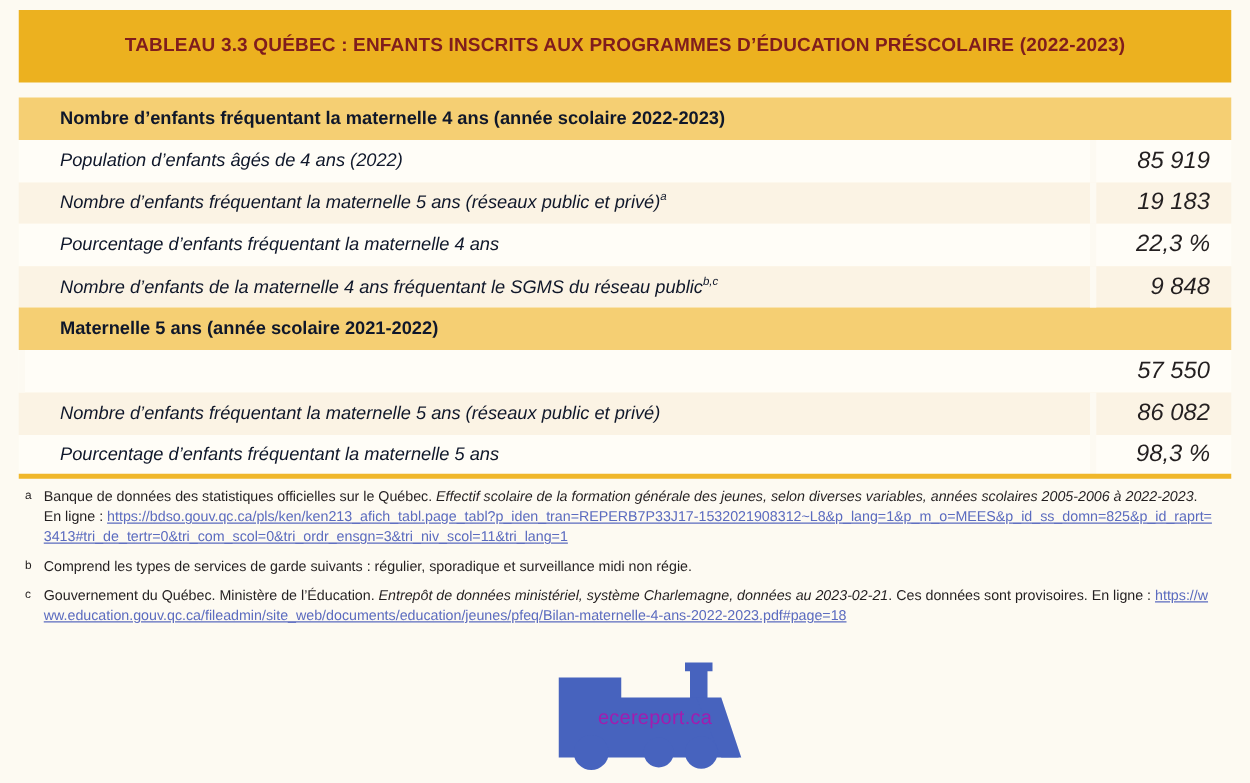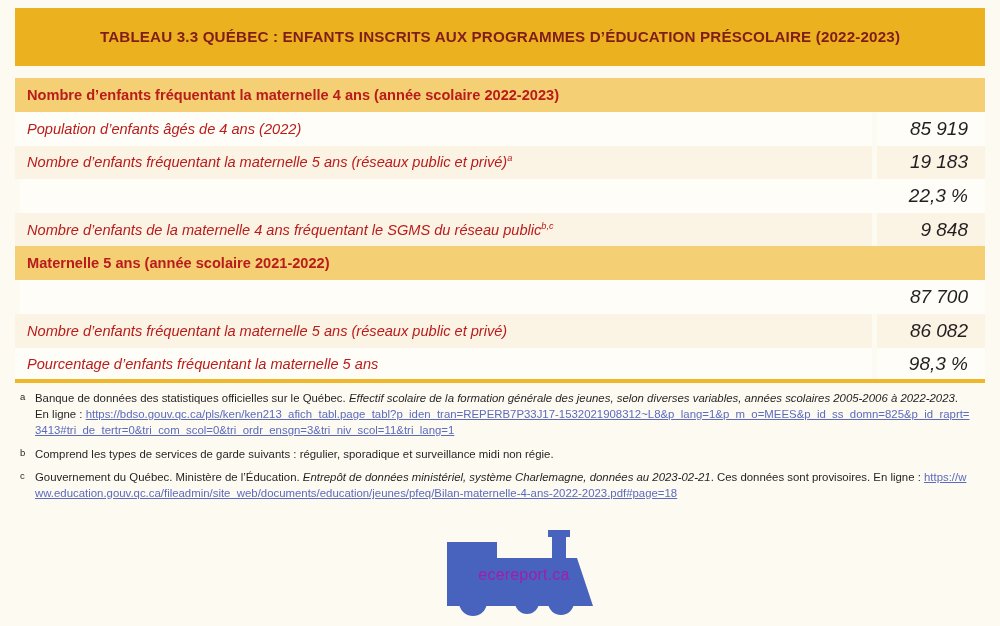--- a/index.html
+++ b/index.html
@@ -73,24 +73,24 @@
 
   .row.data {
     height: 33.6px;
     font-style: italic;
   }
   .row.data.odd  { background: #fffdf7; }
   .row.data.even { background: #fbf3e4; }
 
   .cell-label {
     flex: 0 0 857px;
-    padding-left: 12px;
+    padding-left: 33px;
     box-sizing: border-box;
     font-size: 14.6px;
-    color: #b91c1c;
+    color: #0f172a;
     white-space: nowrap;
   }
   .row.section .cell-label {
     flex: 0 0 970px;
   }
 
   .cell-gap {
     flex: 0 0 5px;
     align-self: stretch;
     background: #fdfaf2;
@@ -200,34 +200,35 @@
         <div class="cell-label"><span>Population d’enfants âgés de 4 ans (2022)</span></div>
         <div class="cell-gap"></div>
         <div class="cell-value">85 919</div>
       </div>
       <div class="row data even">
         <div class="cell-label"><span>Nombre d’enfants fréquentant la maternelle 5 ans (réseaux public et privé)</span><sup class="fn">a</sup></div>
         <div class="cell-gap"></div>
         <div class="cell-value">19 183</div>
       </div>
       <div class="row data odd">
+        <div class="cell-label"><span>Pourcentage d’enfants fréquentant la maternelle 4 ans</span></div>
         <div class="cell-gap"></div>
         <div class="cell-value">22,3 %</div>
       </div>
       <div class="row data even">
         <div class="cell-label"><span>Nombre d’enfants de la maternelle 4 ans fréquentant le SGMS du réseau public</span><sup class="fn">b,c</sup></div>
         <div class="cell-gap"></div>
         <div class="cell-value">9 848</div>
       </div>
       <div class="row section">
         <div class="cell-label">Maternelle 5 ans (année scolaire 2021-2022)</div>
       </div>
       <div class="row data odd">
         <div class="cell-gap"></div>
-        <div class="cell-value">87 700</div>
+        <div class="cell-value">57 550</div>
       </div>
       <div class="row data even">
         <div class="cell-label"><span>Nombre d’enfants fréquentant la maternelle 5 ans (réseaux public et privé)</span></div>
         <div class="cell-gap"></div>
         <div class="cell-value">86 082</div>
       </div>
       <div class="row data odd">
         <div class="cell-label"><span>Pourcentage d’enfants fréquentant la maternelle 5 ans</span></div>
         <div class="cell-gap"></div>
         <div class="cell-value">98,3 %</div>

